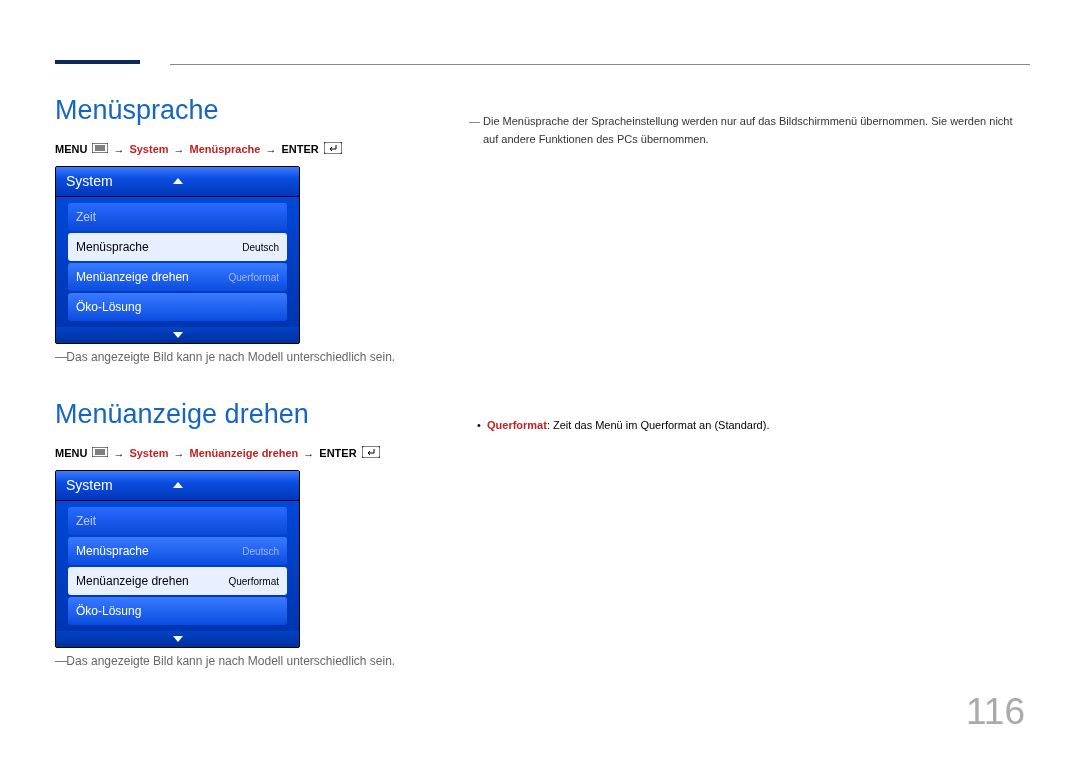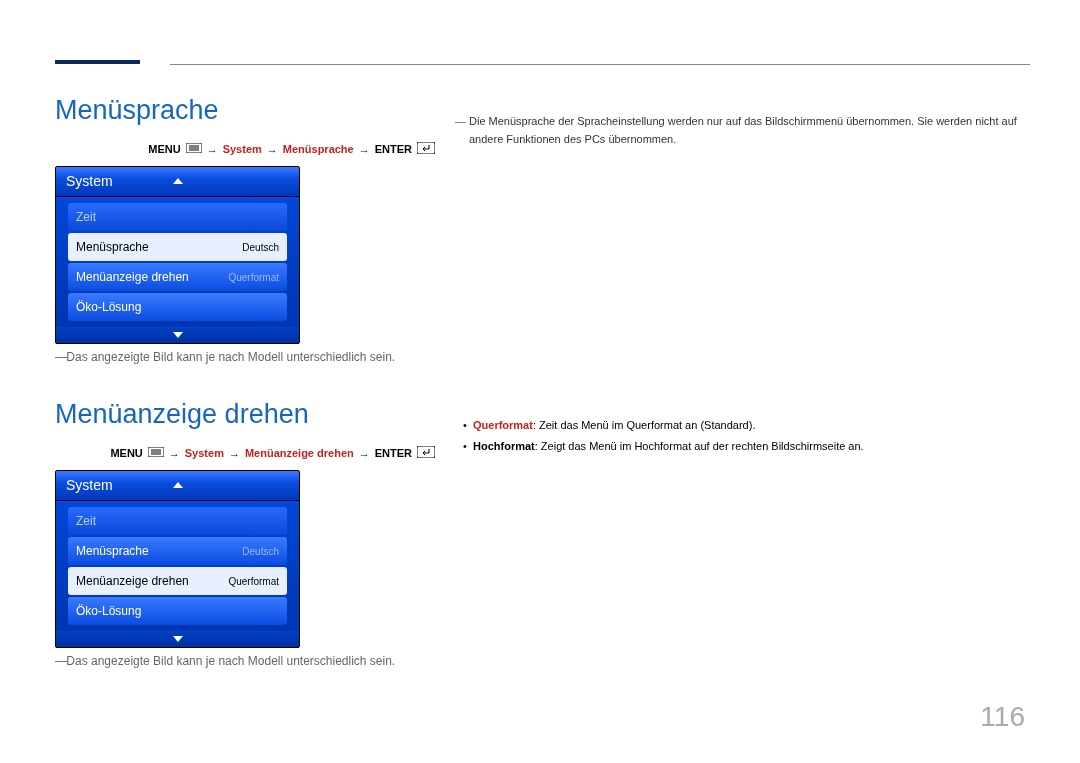--- a/index.html
+++ b/index.html
@@ -27,21 +27,21 @@
   }
   .hr-line {
     position: absolute;
     left: 170px;
     right: 50px;
     top: 64px;
     border-top: 1px solid #888;
   }
   .sec {
     display: flex;
-    gap: 20px;
+    gap: 34px;
   }
   .sec1 { margin-top: 35px; }
   .sec2 { margin-top: 35px; }
   .left-col {
     width: 380px;
     flex-shrink: 0;
   }
   .right-col {
     flex: 1;
     padding-top: 12px;
@@ -55,21 +55,20 @@
     margin: 0 0 16px 0;
   }
   .breadcrumb {
     font-size: 11px;
     font-weight: bold;
     margin-bottom: 10px;
     display: flex;
     align-items: center;
     gap: 5px;
     flex-wrap: wrap;
-    justify-content: flex-end;
   }
   .bc-black { color: #000; }
   .bc-red { color: #c62020; }
   .bc-icon {
     display: inline-block;
     vertical-align: middle;
   }
 
   
   .menu-panel {
@@ -188,21 +187,21 @@
     content: "•";
     position: absolute;
     left: 8px;
   }
   .term { color: #c62020; font-weight: bold; }
   .term.black { color: #000; }
   .page-number {
     position: absolute;
     right: 55px;
     bottom: 30px;
-    font-size: 28px;
+    font-size: 37px;
     color: #aaa;
     font-weight: 300;
   }
 </style>
 </head>
 <body>
 
 <div class="page">
   <div class="top-accent"></div>
   <div class="hr-line"></div>
@@ -320,21 +319,18 @@
       </div>
 
       <div class="caption-note">Das angezeigte Bild kann je nach Modell unterschiedlich sein.</div>
     </div>
 
     <div class="right-col">
       <ul class="bullets">
         <li>
           <span class="term">Querformat</span><span>: Zeit das Menü im Querformat an (Standard).</span>
         </li>
-        <li>
-          <span class="term black">Hochformat</span><span>: Zeigt das Menü im Hochformat auf der rechten Bildschirmseite an.</span>
-        </li>
       </ul>
     </div>
   </div>
 
   <div class="page-number">116</div>
 </div>
 
 </body></html>

